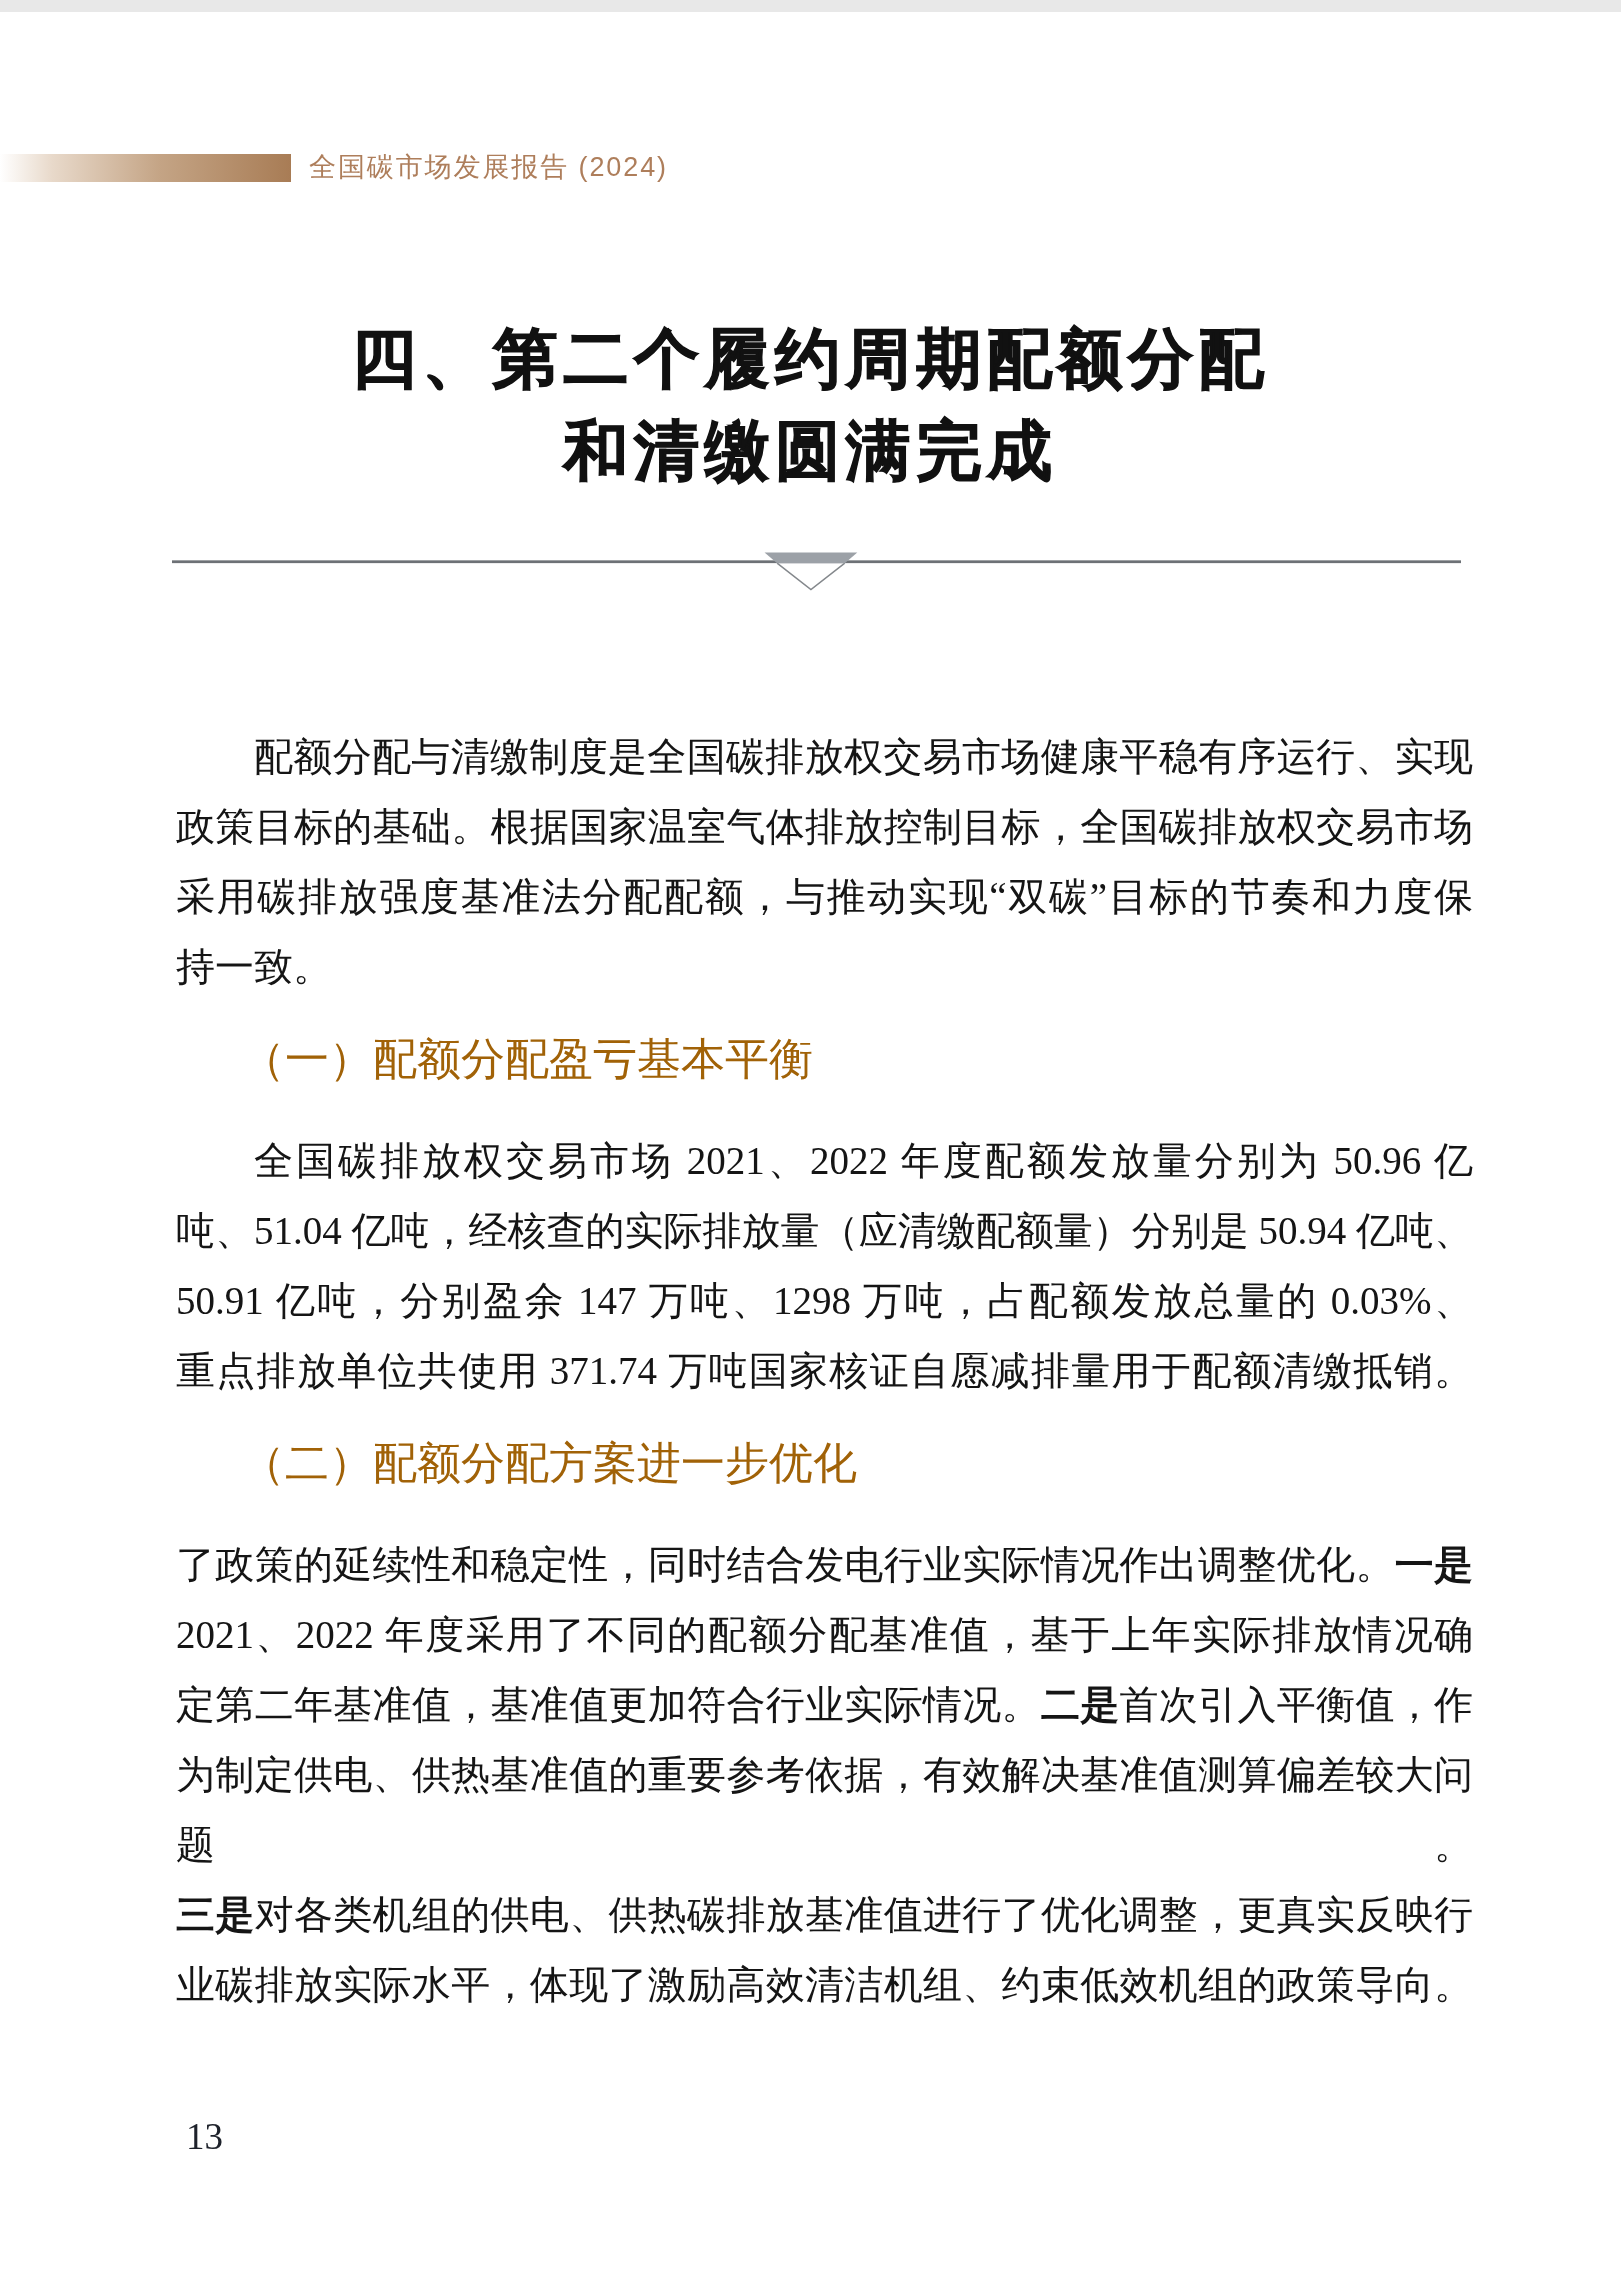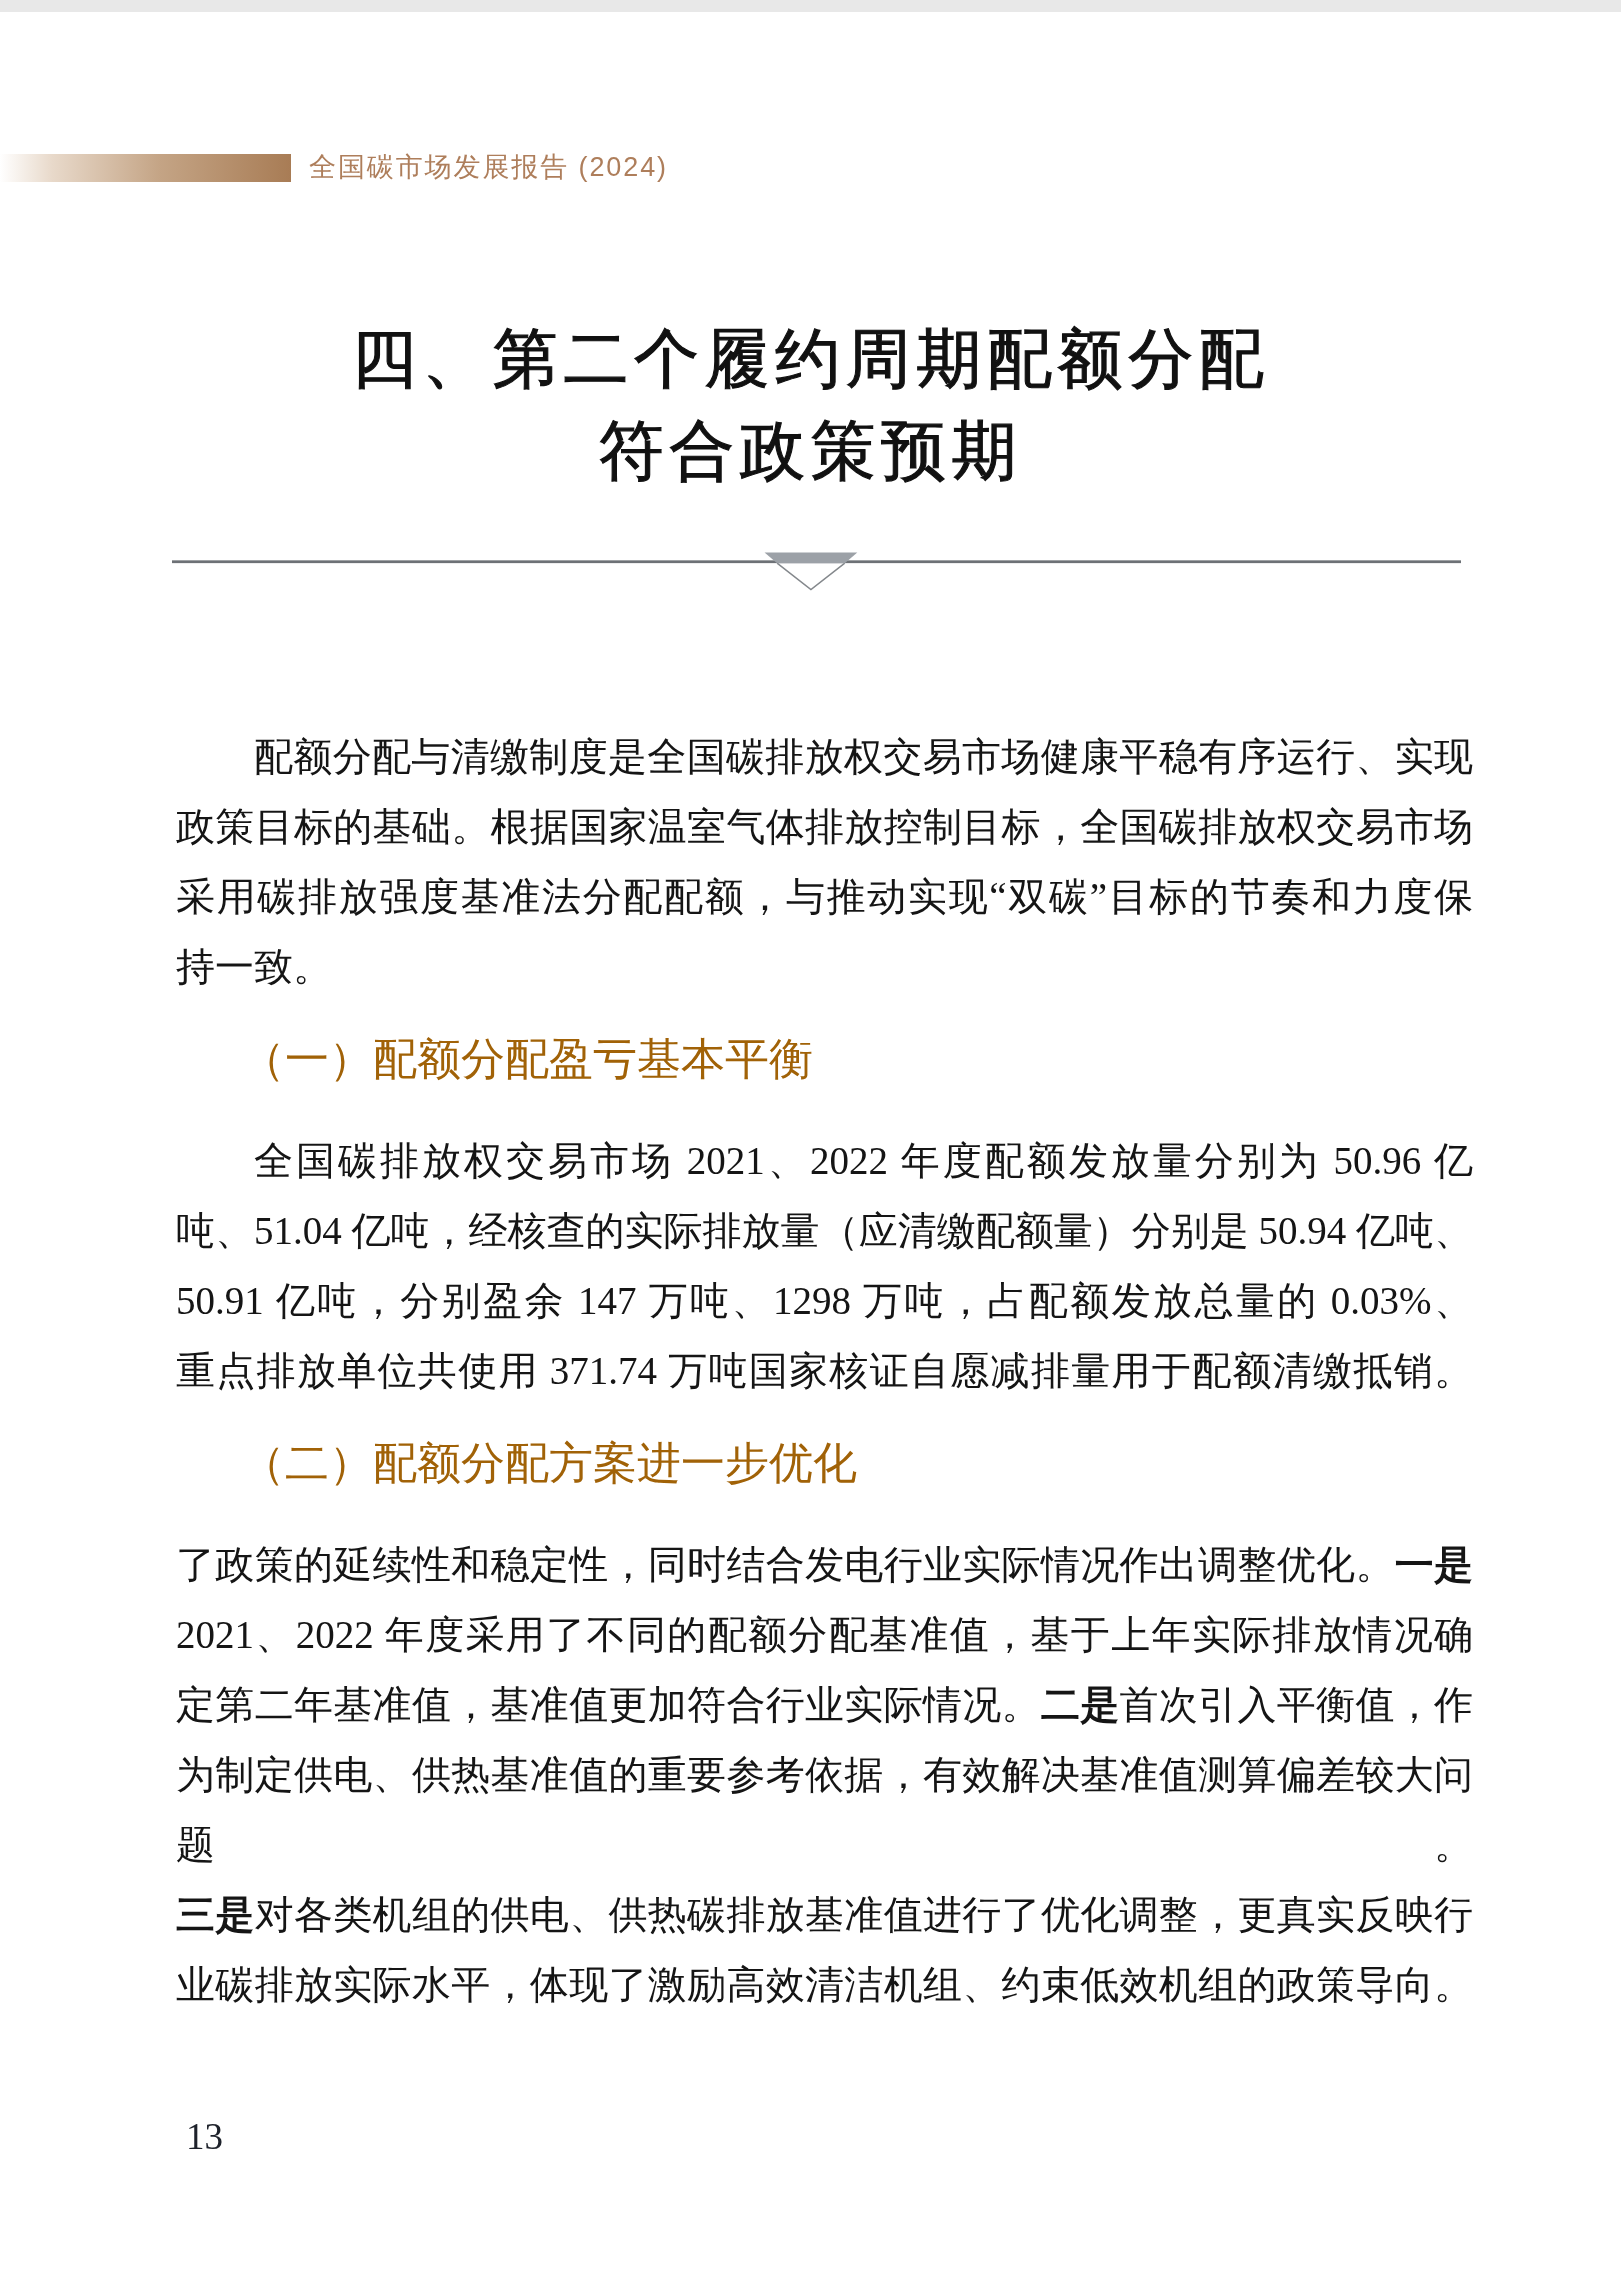--- a/index.html
+++ b/index.html
@@ -23,21 +23,21 @@
     height:33px;line-height:33px;
     font-family:"Liberation Sans","DejaVu Sans",sans-serif;
     font-size:27px;letter-spacing:1.9px;
     color:#ae7e5b;
     white-space:nowrap;
   }
   
   .chapter-title{
     position:absolute;left:0;top:301px;width:100%;
     text-align:center;
-    font-weight:normal;
+    font-weight:bold;
     font-size:65px;line-height:92px;
     letter-spacing:5.6px;
     color:#111;
     -webkit-text-stroke:1.1px #111;
   }
   
   .divider{
     position:absolute;left:172px;top:533px;
     width:1289px;height:65px;
   }
@@ -75,21 +75,21 @@
 </head>
 <body>
 
 <div class="page">
 
   <div class="header-bar"></div>
   <div class="header-title">全国碳市场发展报告 (2024)</div>
 
   <div class="chapter-title">
     <div>四、第二个履约周期配额分配</div>
-    <div>符合政策预期</div>
+    <div>和清缴圆满完成</div>
   </div>
 
   <svg class="divider" viewBox="0 0 1390 70">
     <rect x="0" y="16.5" width="1390" height="3" fill="#6d7176"></rect>
     <polyline points="652.5,19.5 689,48 725.5,19.5" fill="none" stroke="#84888c" stroke-width="1.6"></polyline>
     <polygon points="639,8 739,8 725.5,19.5 652.5,19.5" fill="#9ca1a7"></polygon>
   </svg>
 
   <main class="body-content">
       <div class="paragraph">

